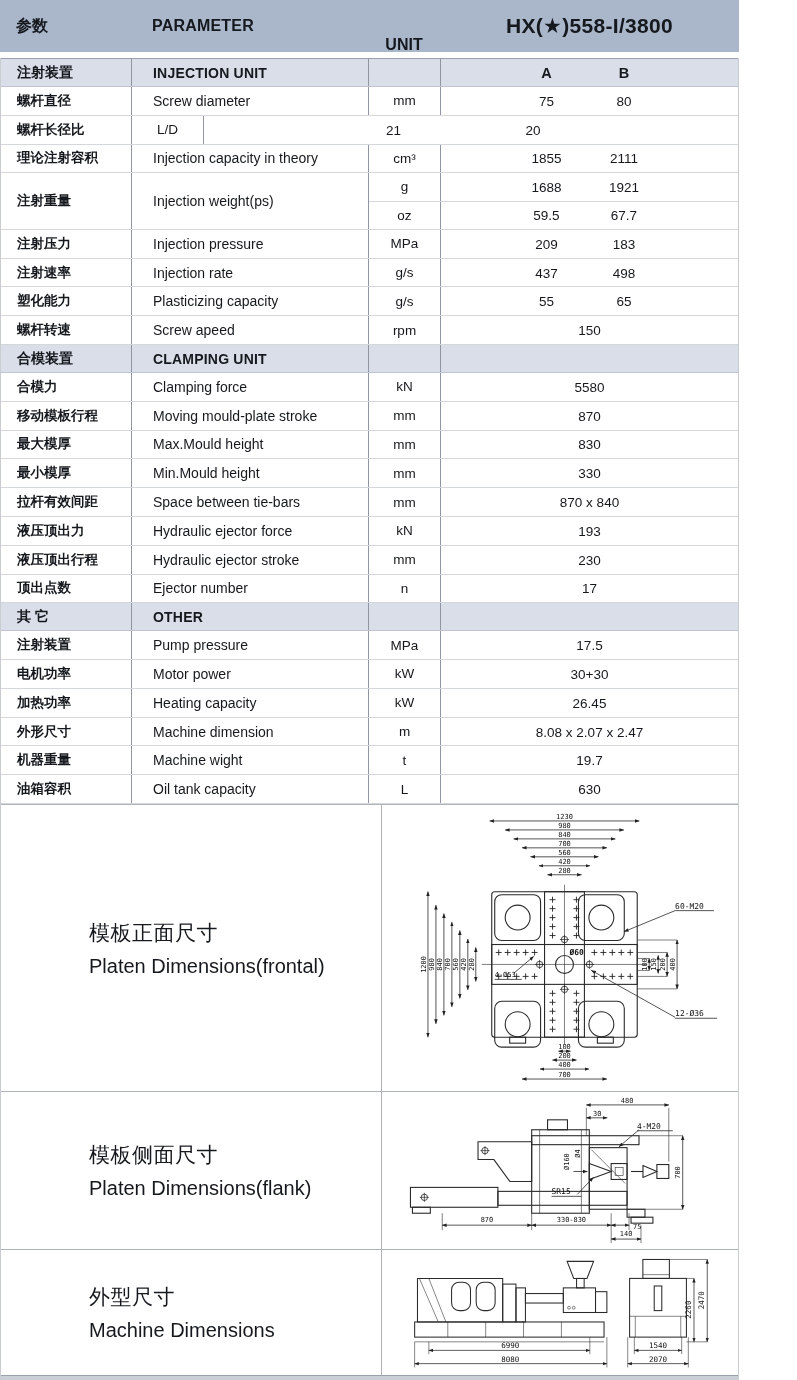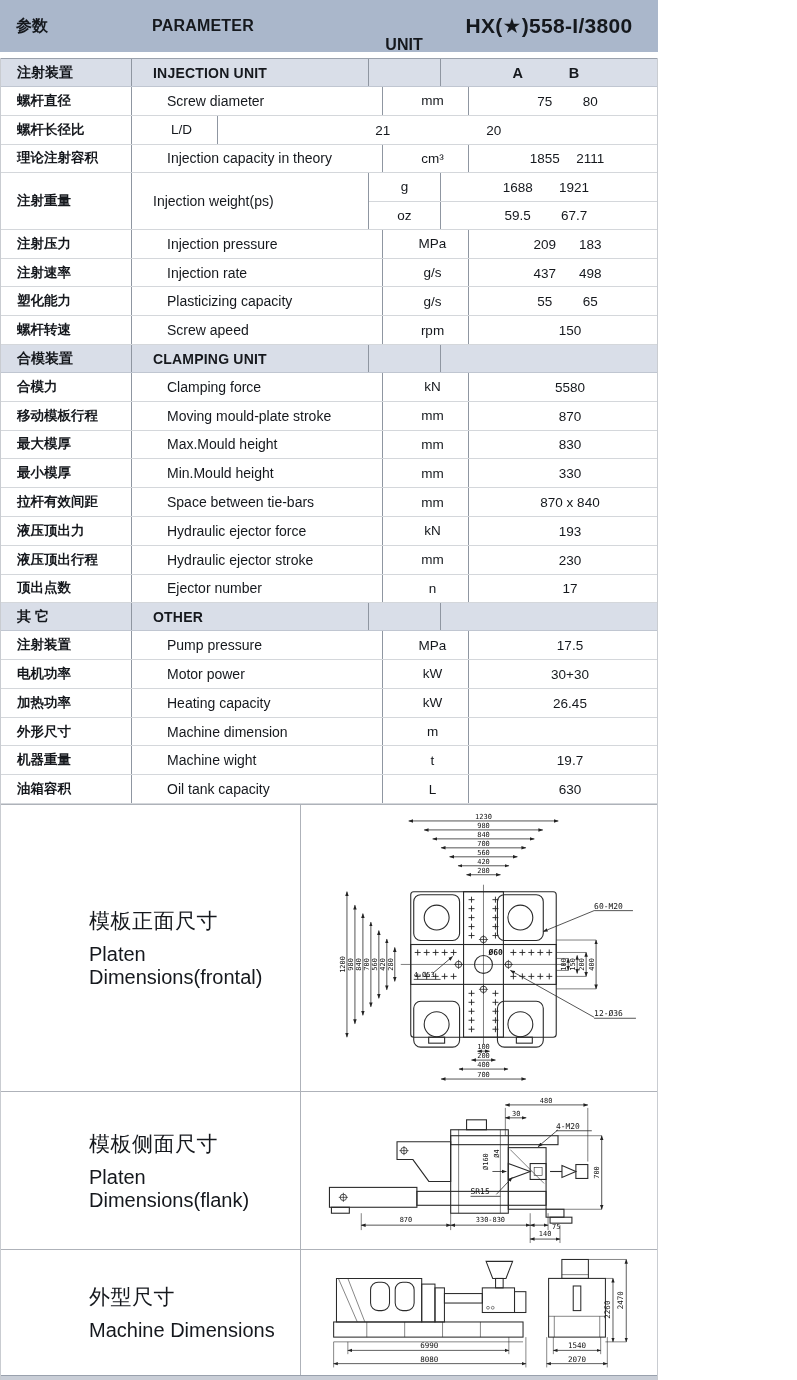--- a/index.html
+++ b/index.html
@@ -1,30 +1,30 @@
 <!DOCTYPE html>
 <html><head>
 <meta charset="utf-8">
 <style>
   html,body{margin:0;padding:0;background:#fff;}
-  .page{width:658px;height:1380px;position:relative;background:#fff;
+  .page{width:739px;height:1380px;position:relative;background:#fff;
         font-family:"Liberation Sans","DejaVu Sans",sans-serif;color:#15181d;overflow:hidden;
         box-sizing:border-box;}
   
   .top-header{height:52px;display:flex;align-items:center;background:#aab7cb;}
   .th-cn{width:131px;padding-left:16px;font-weight:700;font-size:16px;box-sizing:border-box;}
   .th-en{width:237px;padding-left:21px;font-weight:700;font-size:16px;box-sizing:border-box;letter-spacing:.2px;}
   .th-unit{width:72px;text-align:center;font-weight:700;font-size:16px;box-sizing:border-box;margin-top:37px;}
   .th-model{flex:1;text-align:center;font-weight:700;font-size:21px;letter-spacing:.3px;}
   .gap{height:6px;background:#fff;}
   
   .content{border-left:1px solid #c9ccd1;border-right:1px solid #c9ccd1;box-sizing:border-box;}
   .spec-body{height:745px;display:flex;flex-direction:column;border-top:1px solid #9aa1ac;}
   .trow{display:flex;border-bottom:1px solid #d4d7db;box-sizing:border-box;min-height:0;}
-  .trow.data{flex:1;gap:14px;}
+  .trow.data{flex:1;}
   .trow.compound{flex:2;}
   .trow.section{flex:0 0 28px;background:#d9dee8;border-bottom:1px solid #c0c6d1;}
   .c{display:flex;align-items:center;box-sizing:border-box;}
   .cn{width:131px;padding-left:16px;font-size:13.5px;font-weight:600;border-right:1px solid #8f96a1;}
   .en{width:237px;padding-left:21px;font-size:14px;border-right:1px solid #8f96a1;}
   .unit{width:72px;justify-content:center;font-size:13.5px;border-right:1px solid #8f96a1;}
   .vals{flex:1;position:relative;font-size:13.5px;}
   .section .cn{font-size:14px;font-weight:700;}
   .section .en{font-weight:700;letter-spacing:.2px;}
   .va,.vb{position:absolute;top:50%;transform:translate(-50%,-50%);}
@@ -254,20 +254,23 @@
           <div class="c en">Heating capacity</div>
           <div class="c unit">kW</div>
           <div class="c vals">
             <span class="vm">26.45</span>
           </div>
         </div>
         <div class="trow data">
           <div class="c cn">外形尺寸</div>
           <div class="c en">Machine dimension</div>
           <div class="c unit">m</div>
+          <div class="c vals">
+            <span class="vm">8.08 x 2.07 x 2.47</span>
+          </div>
         </div>
         <div class="trow data">
           <div class="c cn">机器重量</div>
           <div class="c en">Machine wight</div>
           <div class="c unit">t</div>
           <div class="c vals">
             <span class="vm">19.7</span>
           </div>
         </div>
         <div class="trow data">

